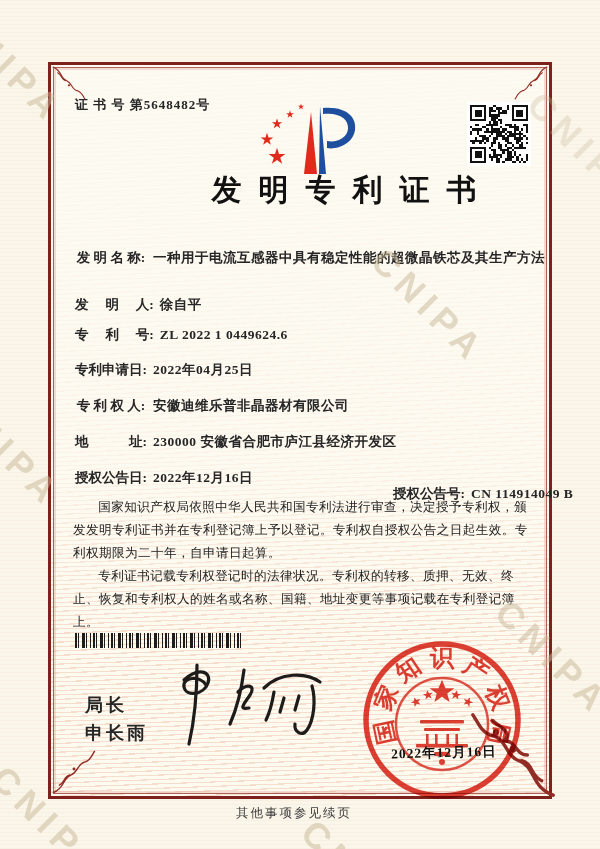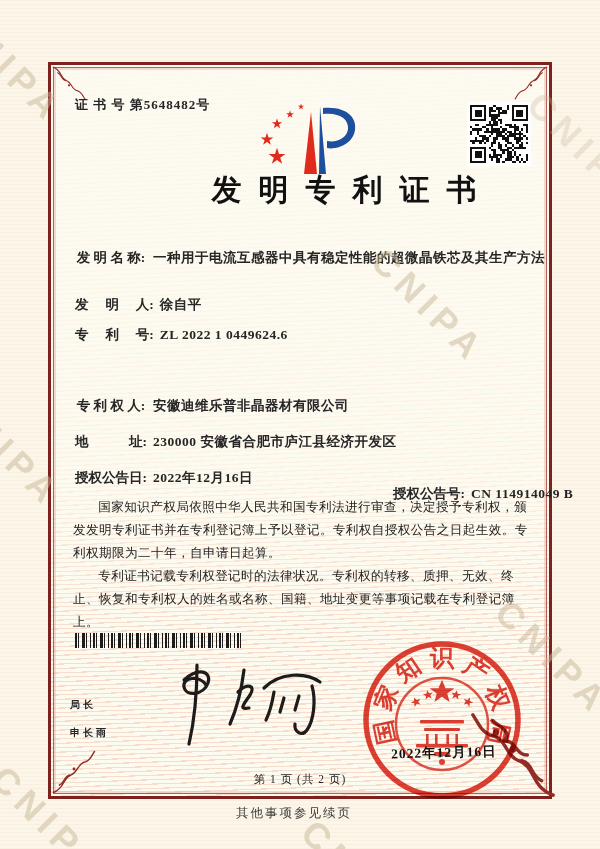--- a/index.html
+++ b/index.html
@@ -61,21 +61,21 @@
   .barcode{
     position:absolute;left:75px;top:633px;width:167px;height:15px;z-index:4;
     background:repeating-linear-gradient(90deg,
       #1c1c1c 0 2px, rgba(0,0,0,0) 2px 3px,
       #1c1c1c 3px 4px, rgba(0,0,0,0) 4px 7px,
       #1c1c1c 7px 10px, rgba(0,0,0,0) 10px 11px,
       #1c1c1c 11px 12px, rgba(0,0,0,0) 12px 15px,
       #1c1c1c 15px 16px, rgba(0,0,0,0) 16px 18px);
   }
   
-  .director{position:absolute;left:70px;top:691px;font-size:10px;font-weight:700;letter-spacing:3px;line-height:28px;z-index:4;}
+  .director{position:absolute;left:85px;top:691px;font-size:18px;font-weight:700;letter-spacing:3px;line-height:28px;z-index:4;}
   .sig{position:absolute;left:156px;top:660px;width:176px;height:92px;z-index:5;}
   
   .seal{position:absolute;left:358px;top:636px;width:168px;height:168px;z-index:5;mix-blend-mode:multiply;opacity:0.95;}
   .seal-date{
     position:absolute;left:366px;top:744px;width:156px;text-align:center;z-index:6;
     font-size:13.5px;font-weight:700;color:#111;letter-spacing:1px;transform:rotate(-1.5deg);
   }
   
   .page-num{position:absolute;left:48px;top:772px;width:504px;text-align:center;font-size:11.5px;z-index:4;letter-spacing:1px;}
   .tab-note{position:absolute;left:0;top:805px;width:588px;text-align:center;font-size:12.5px;color:#3a3a3a;letter-spacing:2px;z-index:4;}
@@ -383,20 +383,23 @@
 
   <div class="field" style="top:249px;">
     <span class="lbl">发 明 名 称:</span><span class="val">一种用于电流互感器中具有稳定性能的超微晶铁芯及其生产方法</span>
   </div>
   <div class="field" style="top:296px;">
     <span class="lbl">发　 明　 人:</span><span class="val">徐自平</span>
   </div>
   <div class="field" style="top:326px;">
     <span class="lbl">专　 利　 号:</span><span class="val">ZL 2022 1 0449624.6</span>
   </div>
+  <div class="field" style="top:361px;">
+    <span class="lbl">专利申请日:</span><span class="val">2022年04月25日</span>
+  </div>
   <div class="field" style="top:397px;">
     <span class="lbl">专 利 权 人:</span><span class="val">安徽迪维乐普非晶器材有限公司</span>
   </div>
   <div class="field" style="top:433px;">
     <span class="lbl">地　　　址:</span><span class="val">230000 安徽省合肥市庐江县经济开发区</span>
   </div>
   <div class="field" style="top:469px;">
     <span class="lbl">授权公告日:</span><span class="val">2022年12月16日</span>
     <span class="grant2">
       <span class="lbl" style="min-width:0;">授权公告号:</span><span class="val">CN 114914049 B</span>
@@ -457,16 +460,15 @@
         <rect x="88.4" y="98" width="2.6" height="10"></rect>
         <rect x="97.4" y="98" width="2.6" height="10"></rect>
         <rect x="58" y="108" width="52" height="3.4" rx="1"></rect>
         <rect x="76" y="116" width="16" height="4" rx="1.4"></rect>
         <circle cx="84" cy="126" r="3"></circle>
       </g>
     </svg>
   </div>
   <div class="seal-date">2022年12月16日</div>
 
-  <div class="page-num">第 1 页 (共 2 页)</div>
   <div class="tab-note">其他事项参见续页</div>
 
 </div>
 
 </body></html>

